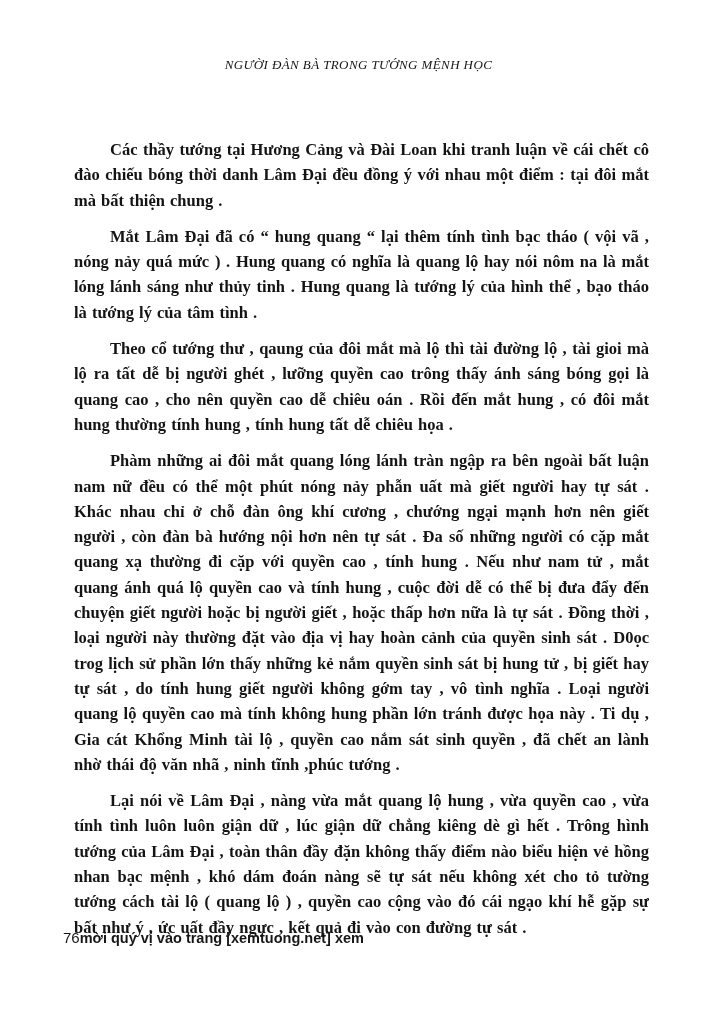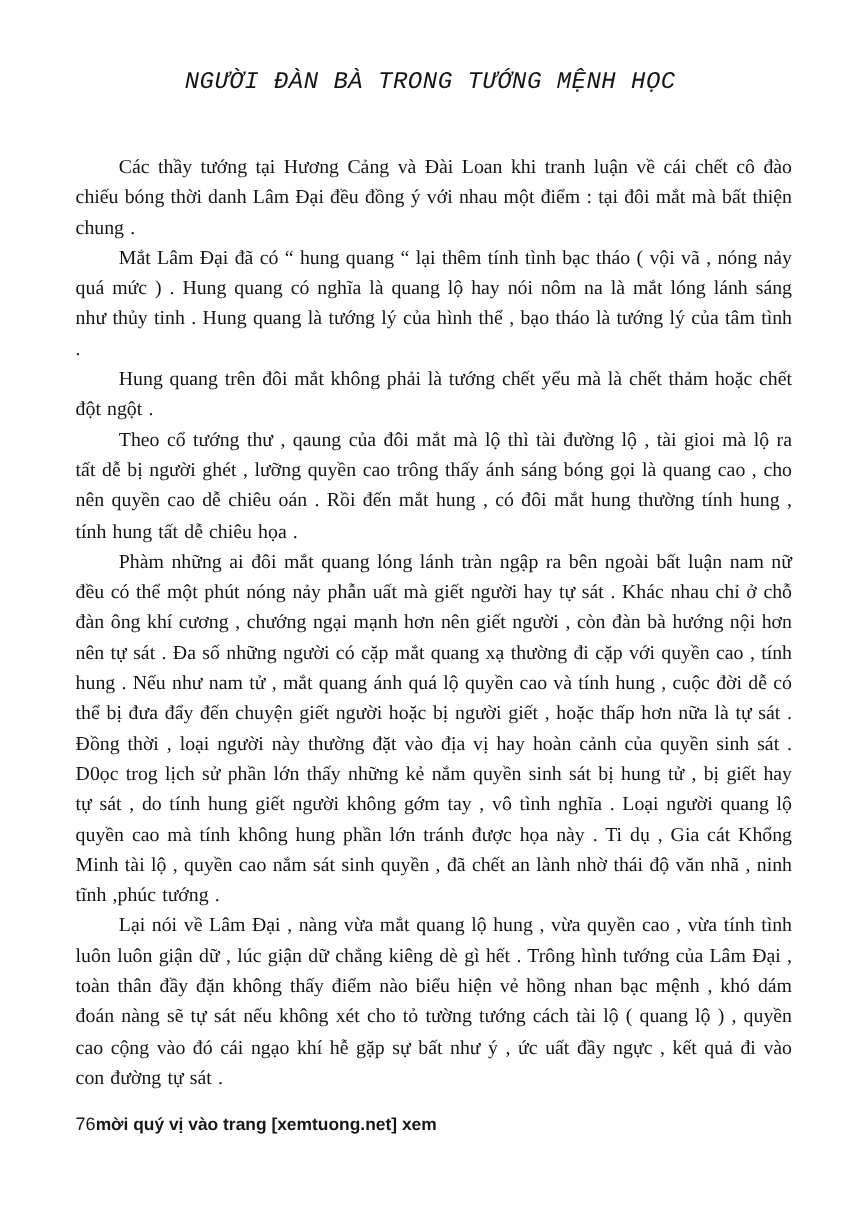--- a/index.html
+++ b/index.html
@@ -15,41 +15,42 @@
     overflow: hidden;
     font-family: "Liberation Serif", serif;
     color: #111111;
   }
   .header-title {
     position: absolute;
     top: 57px;
     left: 0;
     width: 100%;
     text-align: center;
-    font-family: Liberation Mono, monospace;
+    font-family: Liberation Serif, serif;
     font-style: italic;
     font-weight: 400;
-    font-size: 20px;
+    font-size: 13px;
     letter-spacing: 0.4px;
     color: #151515;
   }
   .body-text {
     position: absolute;
     top: 126px;
     left: 63px;
     width: 597px;
   }
   .para {
-    margin: 0;
+    margin: 11px;
     text-indent: 36px;
     text-align: justify;
     font-size: 16.5px;
     line-height: 25.3px;
     color: #141414;
     word-spacing: 1px;
+    font-weight: bold;
   }
   .footer {
     position: absolute;
     top: 929px;
     left: 63px;
     width: 597px;
     display: flex;
     align-items: baseline;
     font-family: "Liberation Sans", sans-serif;
     font-size: 14.5px;
@@ -62,21 +63,20 @@
 </head>
 <body>
 
 <div class="page">
 
   <div class="header-title">NGƯỜI ĐÀN BÀ TRONG TƯỚNG MỆNH HỌC</div>
 
   <div class="body-text">
     <p class="para">Các thầy tướng tại Hương Cảng và Đài Loan khi tranh luận về cái chết cô đào chiếu bóng thời danh Lâm Đại đều đồng ý với nhau một điểm : tại đôi mắt mà bất thiện chung .</p>
     <p class="para">Mắt Lâm Đại đã có “ hung quang “ lại thêm tính tình bạc tháo ( vội vã , nóng nảy quá mức ) . Hung quang có nghĩa là quang lộ hay nói nôm na là mắt lóng lánh sáng như thủy tinh . Hung quang là tướng lý của hình thể , bạo tháo là tướng lý của tâm tình .</p>
-    <p class="para">Hung quang trên đôi mắt không phải là tướng chết yểu mà là chết thảm hoặc chết đột ngột .</p>
     <p class="para">Theo cổ tướng thư , qaung của đôi mắt mà lộ thì tài đường lộ , tài gioi mà lộ ra tất dễ bị người ghét , lưỡng quyền cao trông thấy ánh sáng bóng gọi là quang cao , cho nên quyền cao dễ chiêu oán . Rồi đến mắt hung , có đôi mắt hung thường tính hung , tính hung tất dễ chiêu họa .</p>
     <p class="para">Phàm những ai đôi mắt quang lóng lánh tràn ngập ra bên ngoài bất luận nam nữ đều có thể một phút nóng nảy phẫn uất mà giết người hay tự sát . Khác nhau chỉ ở chỗ đàn ông khí cương , chướng ngại mạnh hơn nên giết người , còn đàn bà hướng nội hơn nên tự sát . Đa số những người có cặp mắt quang xạ thường đi cặp với quyền cao , tính hung . Nếu như nam tử , mắt quang ánh quá lộ quyền cao và tính hung , cuộc đời dễ có thể bị đưa đẩy đến chuyện giết người hoặc bị người giết , hoặc thấp hơn nữa là tự sát . Đồng thời , loại người này thường đặt vào địa vị hay hoàn cảnh của quyền sinh sát . D0ọc trog lịch sử phần lớn thấy những kẻ nắm quyền sinh sát bị hung tử , bị giết hay tự sát , do tính hung giết người không gớm tay , vô tình nghĩa . Loại người quang lộ quyền cao mà tính không hung phần lớn tránh được họa này . Ti dụ , Gia cát Khổng Minh tài lộ , quyền cao nắm sát sinh quyền , đã chết an lành nhờ thái độ văn nhã , ninh tĩnh ,phúc tướng .</p>
     <p class="para">Lại nói về Lâm Đại , nàng vừa mắt quang lộ hung , vừa quyền cao , vừa tính tình luôn luôn giận dữ , lúc giận dữ chẳng kiêng dè gì hết . Trông hình tướng của Lâm Đại , toàn thân đầy đặn không thấy điểm nào biểu hiện vẻ hồng nhan bạc mệnh , khó dám đoán nàng sẽ tự sát nếu không xét cho tỏ tường tướng cách tài lộ ( quang lộ ) , quyền cao cộng vào đó cái ngạo khí hễ gặp sự bất như ý , ức uất đầy ngực , kết quả đi vào con đường tự sát .</p>
   </div>
 
   <div class="footer">
     <span class="footer-center">76</span>
     <span class="footer-right">mời quý vị vào trang [xemtuong.net] xem</span>
   </div>
 

